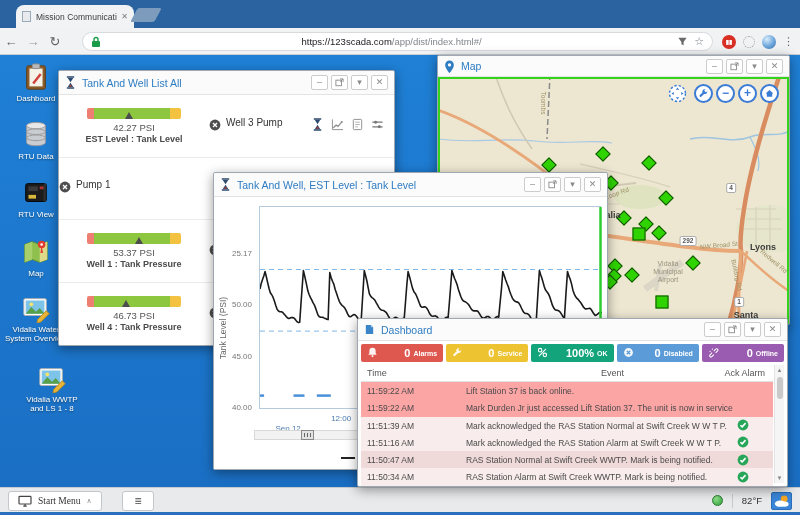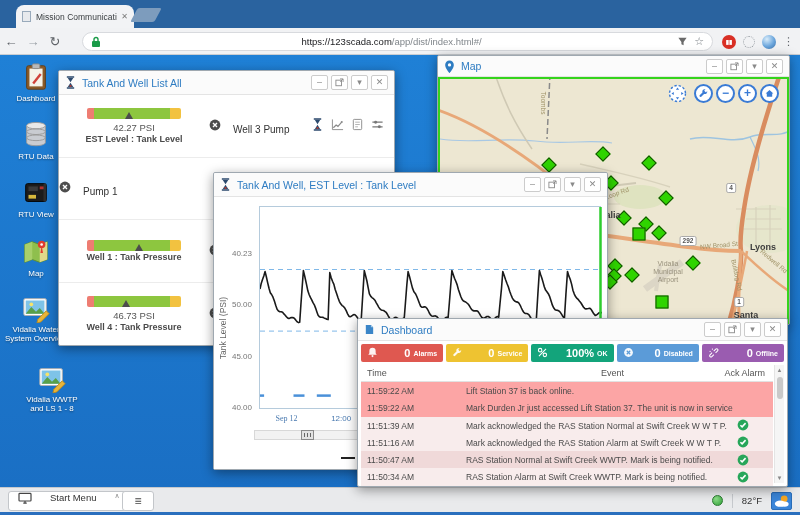--- a/index.html
+++ b/index.html
@@ -39,21 +39,21 @@
   .trow{position:relative;height:62.5px;border-bottom:1px solid #ececec;display:flex;align-items:center;}
   .trow:last-child{border-bottom:none;}
   .tleft{width:150px;text-align:center;flex:none;}
   .gauge{position:relative;width:95px;height:11px;margin:0 auto;display:flex;}
   .gauge .r{width:8%;background:#ee7d72;border-radius:2px 0 0 2px;}
   .gauge .g{width:80%;background:#8dc63f;}
   .gauge .y{width:12%;background:#f2c240;border-radius:0 2px 2px 0;}
   .gmark{position:absolute;top:4px;width:0;height:0;border-left:4px solid transparent;border-right:4px solid transparent;border-bottom:7px solid #4c4c4c;}
   .tval{font-size:9.5px;color:#555;margin-top:3px;}
   .tlabel{font-size:9px;font-weight:bold;color:#4a4a4a;margin-top:1px;}
-  .tmid{display:flex;align-items:flex-end;gap:12px;flex:1;}
+  .tmid{display:flex;align-items:flex-start;gap:5px;flex:1;}
   .tmid .ptext{font-size:10px;color:#333;}
   .tmid svg{width:12px;height:12px;}
   .ticons{display:flex;gap:7px;padding-right:10px;flex:none;}
   .ticons svg{width:13px;height:13px;}
   
   .map-content{position:absolute;left:0;right:0;top:21px;bottom:0;border:2px solid #35d41c;background:#ede7d2;overflow:hidden;}
   .mlabel{position:absolute;white-space:nowrap;transform:translate(-50%,-50%);}
   .mlabel.city{font-size:9px;font-weight:bold;color:#3d3d3d;}
   .mlabel.minor{font-size:7px;color:#98917c;}
   .mlabel.road{font-size:6.5px;color:#a09368;}
@@ -93,21 +93,21 @@
   .drow.cream{background:#fca5a5;}
   .drow.pink{background:#f8ecec;}
   .drow.pink-dark{background:#f0d9d9;}
   .vscroll{position:absolute;right:3px;top:46px;width:10px;bottom:3px;background:#f5f5f5;border-left:1px solid #e4e4e4;font-size:6px;color:#888;text-align:center;}
   .vscroll .up{position:absolute;top:2px;left:0;right:0;}
   .vscroll .dn{position:absolute;bottom:2px;left:0;right:0;}
   .vscroll .vh{position:absolute;left:1.5px;top:12px;width:6px;height:22px;background:#c9c9c9;border-radius:3px;}
   
   .taskbar{position:absolute;left:0;top:487px;width:800px;height:25px;background:#e9eaec;border-top:1px solid #c6c9cd;}
   .bottomstrip{position:absolute;left:0;top:512px;width:800px;height:3px;background:#2a6fbe;}
-  .startbtn{position:absolute;left:8px;top:2.5px;height:20px;background:#fff;border:1px solid #c3c6ca;border-radius:3px;display:flex;align-items:flex-start;gap:18px;padding:0 9px;font-size:9.5px;color:#333;}
+  .startbtn{position:absolute;left:8px;top:2.5px;height:20px;background:#fff;border:1px solid #c3c6ca;border-radius:3px;display:flex;align-items:center;gap:6px;padding:0 9px;font-size:9.5px;color:#333;font-family:Liberation Serif, serif;}
   .startbtn svg{width:14px;height:12px;}
   .startbtn .caret{font-size:7px;color:#888;}
   .burger{position:absolute;left:122px;top:2.5px;width:32px;height:20px;background:#fff;border:1px solid #c3c6ca;border-radius:3px;text-align:center;line-height:18px;font-size:12px;color:#444;}
   .tb-right{position:absolute;right:8px;top:0;height:25px;display:flex;align-items:center;gap:9px;}
   .statusdot{width:11px;height:11px;border-radius:50%;background:radial-gradient(circle at 35% 30%,#8fe08a,#2f9e38);border:1px solid #2a7a30;}
   .tb-div{width:1px;height:14px;background:#c6c9cd;}
   .temp{font-size:9.5px;color:#333;}
   .wtile{width:21px;height:18px;background:#3a85d8;border:1px solid #2a6db8;border-radius:2px;}
   .wtile svg{width:100%;height:100%;}
 </style>
@@ -385,20 +385,21 @@
             </div>
           </div>
           <div class="trow">
             <div class="tleft">
               <div class="gauge">
                 <span class="r"></span>
                 <span class="g"></span>
                 <span class="y"></span>
                 <span class="gmark" style="left: calc(55% - 4px);"></span>
               </div>
+              <div class="tval">53.37 PSI</div>
               <div class="tlabel">Well 1 : Tank Pressure</div>
             </div>
             <div class="tmid">
               <span><svg viewBox="0 0 12 12">
                   <circle cx="6" cy="6" r="5.4" fill="#4d4d4d"></circle>
                   <path d="M4 4l4 4M8 4 4 8" stroke="#fff" stroke-width="1.4"></path>
                 </svg></span>
               <span class="ptext">Pump 1</span>
             </div>
             <div class="ticons">
@@ -486,35 +487,35 @@
           </span>
         <span class="wbtn">▾</span>
         <span class="wbtn">✕</span>
       </div>
       <div class="chart-body">
         <div class="ylab">Tank Level (PSI)</div>
         <div id="chart-yticks">
             <div class="ytick" style="left: 4px; top: 205.949px;">40.00</div>
             <div class="ytick" style="left: 4px; top: 154.687px;">45.00</div>
             <div class="ytick" style="left: 4px; top: 103.424px;">50.00</div>
-            <div class="ytick" style="left: 4px; top: 52.1616px;">40.23</div>
+            <div class="ytick" style="left: 4px; top: 52.1616px;">25.17</div>
           </div>
         <div class="plotwrap">
           <svg id="plot" width="342" height="203" viewBox="0 0 342 203">
               <line x1="0" x2="342" y1="62.5" y2="62.5" stroke="#7fb8e8" stroke-width="1" stroke-dasharray="5 4"></line>
               <line x1="0" x2="342" y1="124.1" y2="124.1" stroke="#7fb8e8" stroke-width="1" stroke-dasharray="5 4"></line>
               <line x1="0.0" x2="4.1" y1="188.6" y2="188.6" stroke="#4a90d9" stroke-width="2.5"></line>
               <line x1="33.5" x2="44.5" y1="188.6" y2="188.6" stroke="#4a90d9" stroke-width="2.5"></line>
               <line x1="56.8" x2="70.8" y1="188.6" y2="188.6" stroke="#4a90d9" stroke-width="2.5"></line>
               <path d="M0.0,82.0L1.3,76.2L2.6,72.2L3.8,68.9L5.1,64.6L5.1,64.6L6.4,70.0L7.7,75.8L9.0,81.2L10.3,85.7L10.3,85.7L11.6,87.5L13.0,90.2L14.4,94.0L15.7,98.3L17.1,102.2L17.1,102.2L18.5,104.1L19.8,104.7L21.2,104.8L22.6,105.3L23.9,106.9L23.9,106.9L25.2,108.2L26.4,109.7L27.6,110.9L28.8,111.4L30.0,111.1L31.3,110.6L32.5,110.5L32.5,110.5L33.7,110.8L34.9,111.9L36.1,113.5L37.3,114.9L38.5,115.6L39.7,115.2L39.7,115.2L40.9,97.6L42.2,79.8L43.4,63.6L43.4,63.6L44.9,70.0L46.4,76.8L47.9,84.1L47.9,84.1L49.2,87.7L50.4,90.4L51.7,92.8L53.0,95.7L53.0,95.7L54.3,97.8L55.6,101.1L56.9,104.9L58.1,108.3L58.1,108.3L59.4,109.8L60.6,110.3L61.8,110.3L63.1,110.4L64.3,111.2L64.3,111.2L65.6,111.5L66.8,112.2L68.1,112.6L68.1,112.6L69.8,65.6L69.8,65.6L71.1,70.5L72.5,74.2L73.9,77.4L75.2,82.5L75.2,82.5L76.6,86.5L78.0,90.8L79.3,94.3L80.7,96.8L82.1,98.6L82.1,98.6L83.4,99.4L84.8,101.1L86.2,103.7L87.6,106.8L88.9,109.2L88.9,109.2L90.1,109.7L91.4,109.2L92.6,108.3L93.8,107.6L95.0,107.8L96.2,109.0L97.5,110.8L97.5,110.8L98.7,112.3L100.0,113.1L101.2,113.0L101.2,113.0L102.8,87.3L104.3,63.6L104.3,63.6L105.6,68.7L106.9,74.0L108.2,80.8L109.4,86.9L109.4,86.9L110.8,89.4L112.2,90.8L113.5,91.7L114.9,93.2L116.3,95.8L116.3,95.8L117.5,97.9L118.7,100.1L119.9,101.9L121.2,102.9L122.4,103.3L123.6,103.5L124.8,104.3L124.8,104.3L126.1,105.3L127.3,107.2L128.5,109.5L129.7,111.3L130.9,112.3L132.2,112.2L133.4,111.6L133.4,111.6L134.7,110.5L136.1,110.4L137.5,111.2L138.9,112.4L140.2,113.2L141.6,112.9L143.0,111.7L144.3,110.5L144.3,110.5L145.6,93.8L146.8,78.3L148.1,64.6L148.1,64.6L149.5,69.5L151.0,75.4L152.4,80.9L153.9,84.7L153.9,84.7L155.3,86.4L156.6,89.0L158.0,92.5L159.4,96.3L160.7,99.4L160.7,99.4L162.0,100.2L163.2,100.1L164.4,99.8L165.6,100.0L166.8,101.2L168.1,103.3L169.3,106.0L169.3,106.0L170.5,107.9L171.7,109.0L173.0,109.3L174.2,109.0L175.4,108.9L176.6,109.4L177.8,110.7L177.8,110.7L179.1,112.3L180.4,113.7L181.7,114.2L183.0,113.5L184.3,112.1L185.5,110.8L186.8,110.2L188.1,110.7L188.1,110.7L189.4,95.3L190.6,80.0L191.9,63.6L191.9,63.6L193.2,67.5L194.5,71.2L195.8,74.3L197.1,77.6L198.4,82.5L198.4,82.5L199.6,86.1L200.8,89.5L202.0,92.2L203.2,93.7L204.5,94.5L205.7,95.0L206.9,96.0L206.9,96.0L208.1,97.0L209.4,98.8L210.6,100.9L211.8,102.7L213.0,103.6L214.2,103.9L215.5,103.9L215.5,103.9L216.7,103.7L218.0,104.5L219.3,106.4L220.6,108.6L221.9,110.5L223.2,111.3L224.4,111.1L225.7,110.3L225.7,110.3L227.0,109.5L228.3,109.5L229.6,110.4L230.9,111.7L232.2,112.5L233.5,112.4L234.8,111.4L236.1,110.2L237.4,109.6L238.7,110.2L238.7,110.2L240.1,95.5L241.5,81.3L242.8,64.6L242.8,64.6L244.2,68.5L245.6,72.7L246.9,76.2L248.3,79.7L249.7,84.2L249.7,84.2L251.0,87.8L252.4,91.1L253.8,93.2L255.1,94.3L256.5,94.9L256.5,94.9L257.7,95.1L258.9,96.2L260.2,98.3L261.4,101.0L262.6,103.5L263.8,105.4L265.1,106.4L265.1,106.4L266.4,106.5L267.7,106.8L269.0,107.9L270.3,110.0L271.6,112.4L272.9,114.4L272.9,114.4L274.1,114.7L275.2,114.2L276.3,113.0L276.3,113.0L277.9,86.5L279.4,63.6L279.4,63.6L280.6,67.5L281.9,71.2L283.1,75.4L284.3,79.7L285.6,83.1L285.6,83.1L286.9,84.7L288.3,86.7L289.7,89.7L291.0,93.8L292.4,98.2L292.4,98.2L293.8,101.1L295.1,102.7L296.5,103.2L297.9,103.4L299.3,104.2L299.3,104.2L300.5,105.6L301.8,107.6L303.1,109.8L304.4,111.4L304.4,111.4L305.9,87.5L307.5,64.6L307.5,64.6L308.8,68.9L310.2,72.3L311.6,77.1L312.9,83.2L312.9,83.2L314.3,87.1L315.7,89.8L317.0,91.4L318.4,92.7L319.8,94.6L319.8,94.6L321.0,96.0L322.2,98.0L323.4,100.0L324.7,101.4L325.9,101.9L327.1,101.7L328.3,101.5L328.3,101.5L329.7,101.2L331.1,102.3L332.4,104.5L333.8,106.8L335.2,108.4L335.2,108.4L336.5,108.0L337.9,106.8L339.3,105.7L340.6,105.3L342.0,105.9" fill="none" stroke="#1a1a1a" stroke-width="1.6" stroke-linejoin="round"></path>
               <line x1="340.5" x2="340.5" y1="0" y2="203" stroke="#2ecc2e" stroke-width="2.5"></line>
             </svg>
         </div>
         <div id="chart-xticks">
-            <div class="xtick" style="left: 61.438px; top: 217px; font-family: Liberation Serif, serif;">Sep 12</div>
+            <div class="xtick" style="left: 61.438px; top: 227px;">Sep 12</div>
             <div class="xtick" style="left: 117.184px; top: 217px;">12:00</div>
           </div>
         <div class="hscroll">
             <div class="hhandle"></div>
           </div>
         <div class="legend">
           <span class="dash"></span>
           <span>Tank And Well, EST Level : Tank Level</span>
         </div>
       </div>

